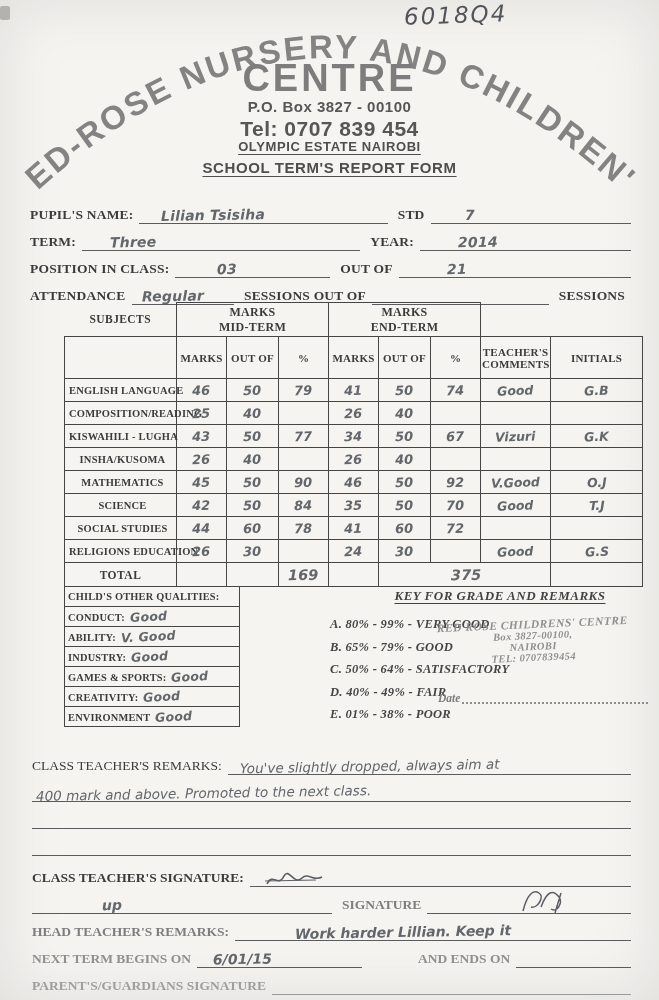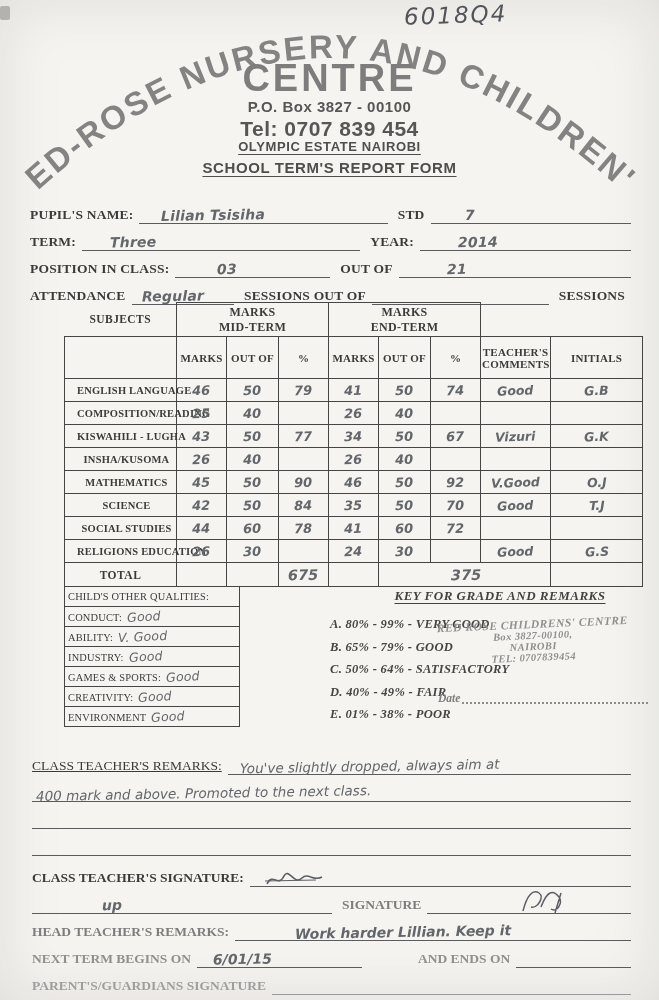--- a/index.html
+++ b/index.html
@@ -33,48 +33,48 @@
   
   table.marks { position:absolute; top:302px; left:64px; border-collapse:collapse; table-layout:fixed; width:578px; }
   table.marks td, table.marks th { border:1.5px solid #454545; font-weight:bold; text-align:center; vertical-align:middle; overflow:visible; }
   table.marks .nb { border:none; }
   .grow { height:34px; }
   .hrow { height:42px; }
   .drow { height:23px; }
   .trow { height:24px; }
   th.group { font-size:12px; white-space:pre-line; line-height:15px; letter-spacing:.3px; }
   th.colh { font-size:11px; line-height:12px; letter-spacing:.2px; padding:1px; }
-  td.subj { font-size:10.5px; text-align:left; padding-left:12px; letter-spacing:.2px; white-space:nowrap; }
+  td.subj { font-size:10.5px; text-align:left; padding-left:4px; letter-spacing:.2px; white-space:nowrap; }
   td.num .hw, td.cmt .hw { font-size:13px; transform:rotate(-2deg); }
   td.cmt .hw { font-size:12.5px; }
   .low .hw { transform:translateY(8px) rotate(-2deg); }
   td.subjects-head { font-size:11.5px; letter-spacing:.4px; text-align:center; }
   td.total-lbl { font-size:11.5px; letter-spacing:.5px; }
   td.tleft { text-align:left; padding-left:4px; }
   td.tleft .hw, td.tot .hw { font-size:14.5px; transform:rotate(-1deg); }
 
   
   .bottom-split { position:absolute; top:586px; left:64px; right:10px; height:152px; }
   table.qual { border-collapse:collapse; table-layout:fixed; width:176px; }
-  table.qual td { border:1.5px solid #454545; height:20px; font-weight:normal; font-size:10.4px; letter-spacing:.2px; padding-left:3px; white-space:nowrap; overflow:visible; vertical-align:middle; }
+  table.qual td { border:1.5px solid #454545; height:20px; font-weight:bold; font-size:10.4px; letter-spacing:.2px; padding-left:3px; white-space:nowrap; overflow:visible; vertical-align:middle; }
   table.qual .hw { font-size:12.5px; margin-left:5px; transform:rotate(-3deg); }
   .key { position:absolute; left:266px; top:2px; width:340px;font-style:italic; }
   .key-title { text-align:center; font-weight:bold; font-size:13px; letter-spacing:.5px; text-decoration:underline; text-underline-offset:3px; color:#424242; }
   .key-items { margin-top:9px; }
   .key-item { font-weight:bold; font-size:12.5px; letter-spacing:.3px; line-height:22.5px; color:#454545; }
   .stamp { position:absolute; left:78px; top:30px; width:250px; text-align:center; transform:rotate(-2.5deg); color:#8f8f8f; font-weight:bold; pointer-events:none; }
   .stamp .s1 { font-size:11.5px; letter-spacing:.5px; white-space:nowrap; }
   .stamp .s2, .stamp .s3, .stamp .s4 { font-size:10.5px; letter-spacing:.4px; }
   .datewrap { position:absolute; left:108px; top:104px; color:#7e7e7e; font-weight:bold; font-size:11.5px; display:flex; align-items:flex-end; width:210px; }
   .dots { flex:1; border-bottom:2px dotted #8d8d8d; height:12px; margin-left:2px; }
 
   
   .remarks { position:absolute; top:748px; left:32px; right:28px; }
   .rline { display:flex; align-items:flex-end; height:27px; }
-  .rline .lbl { font-size:13.5px;text-decoration:underline; }
+  .rline .lbl { font-size:13.5px; }
   .rline .uline { flex:1; }
   .rline .hw { font-size:13.5px; }
 
   
   .sigs { position:absolute; top:860px; left:32px; right:28px; }
   .srow { display:flex; align-items:flex-end; height:27px; font-weight:bold; font-size:13.5px; }
   .faded  { color:#7d7d7d; }
   .faded2 { color:#8f8f8f; }
   .faded3 { color:#9e9e9e; }
   .scribble { position:absolute; bottom:-6px; left:14px; }
@@ -262,21 +262,21 @@
       <td class="num"><span class="hw">30</span></td>
       <td class="num"><span class="hw"></span></td>
       <td class="cmt"><span class="hw">Good</span></td>
       <td class="cmt"><span class="hw">G.S</span></td>
     </tr>
 
     <tr class="trow">
       <td class="total-lbl">TOTAL</td>
       <td></td>
       <td></td>
-      <td class="num tot"><span class="hw">675</span></td>
+      <td class="num tot"><span class="hw">169</span></td>
       <td></td>
       <td class="tleft" colspan="3"><span class="hw">375</span></td>
       <td></td>
     </tr>
   </tbody>
     </table>
 
   <div class="bottom-split">
     <table class="qual">
       <tbody>

